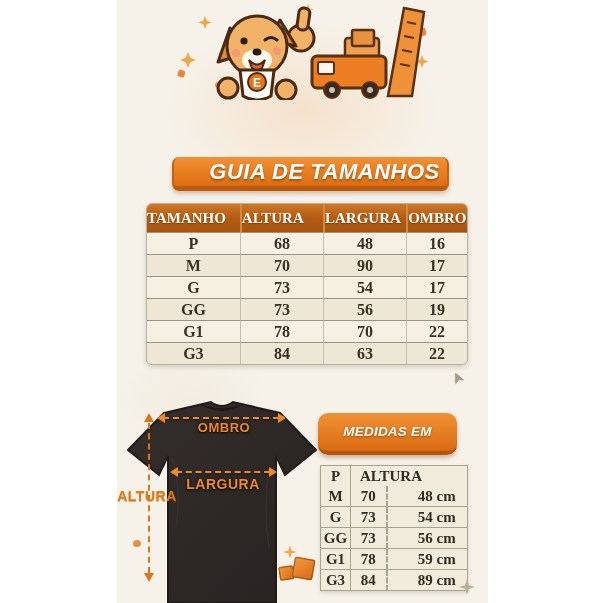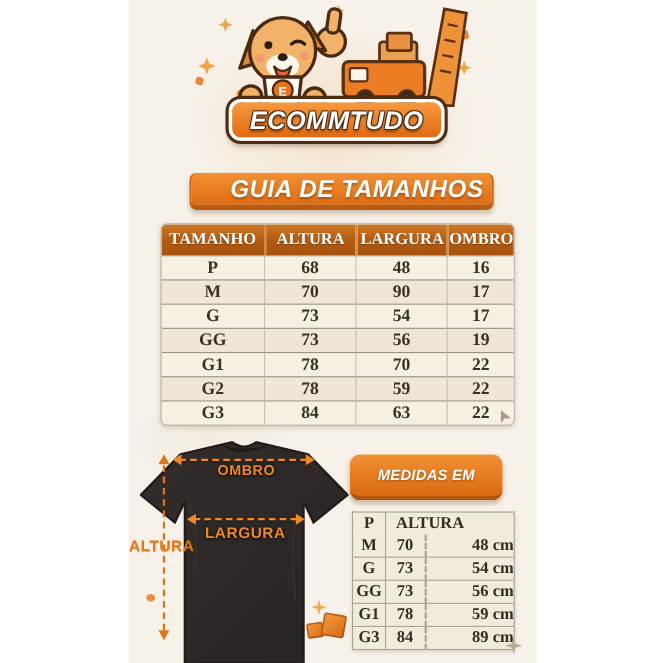--- a/index.html
+++ b/index.html
@@ -30,21 +30,21 @@
       display:flex;align-items:center;justify-content:center;}
   .banner span{color:#fff;font-weight:bold;font-style:italic;font-size:22px;letter-spacing:.5px;
       text-shadow:0 2px 2px rgba(120,55,5,.55);margin-left:28px;}
   
   .size-table{position:absolute;left:146px;top:203px;width:322px;
       border-collapse:separate;border-spacing:0;table-layout:fixed;
       background:#f3edde;border:1px solid #b7b1a1;border-radius:6px;overflow:hidden;
       box-shadow:0 2px 5px rgba(90,70,40,.22);
       font-family:"Liberation Serif",serif;}
   .size-table th{background:linear-gradient(#cf7724 0%,#b05a12 55%,#a85410 100%);
-      color:#fff;font-size:15px;font-weight:bold;height:28px;padding:0;text-align:center;
+      color:#fff;font-size:15px;font-weight:bold;height:28px;padding:0;text-align:left;
       text-shadow:0 1px 1px rgba(70,30,0,.5);}
   .size-table th + th{border-left:2px solid #d38b42;}
   .size-table td{height:21px;font-size:16px;font-weight:bold;color:#3a3124;text-align:center;
       border-top:1.4px solid #989284;padding:0;}
   .size-table td + td{border-left:1px solid #c4beae;}
   .size-table tbody tr:nth-child(odd){background:#f6f0e3;}
   .size-table tbody tr:nth-child(even){background:#eee7d6;}
   .cursor-glyph{position:absolute;left:448px;top:369px;width:16px;height:16px;color:#a89d8a;
       font-size:15px;transform:rotate(-115deg);text-shadow:0 0 1px #8a8070;}
   
@@ -72,21 +72,21 @@
   .measures-badge span{color:#fff;font-weight:bold;font-style:italic;font-size:13.5px;letter-spacing:.2px;
       text-shadow:0 1px 2px rgba(110,50,5,.6);}
   .mini-table{position:absolute;left:320px;top:465px;width:147px;
       border-collapse:collapse;table-layout:fixed;background:#f1ebdc;
       border:1.5px solid #a9a28f;font-family:"Liberation Serif",serif;
       box-shadow:0 2px 4px rgba(90,70,40,.18);}
   .mini-table td{height:20px;font-size:15px;font-weight:bold;color:#342c21;text-align:center;
       border-top:1.4px solid #a9a28f;padding:0;}
   .mini-table tr:first-child td{border-top:none;}
   .mini-table td:nth-child(2){border-left:1.4px solid #a9a28f;}
-  .mini-table td:nth-child(3){border-left:2px dashed #aaa393;text-align:right;padding-left:19px;}
+  .mini-table td:nth-child(3){border-left:2px dashed #aaa393;text-align:center;padding-left:19px;}
   .mini-table td.span-label{border-left:1.4px solid #a9a28f;text-align:left;padding-left:9px;}
   
   .sparkle{position:absolute;
       clip-path:polygon(50% 0,61% 39%,100% 50%,61% 61%,50% 100%,39% 61%,0 50%,39% 39%);}
   .cube{position:absolute;border-radius:2.5px;
       background:linear-gradient(135deg,#f59a42,#d66a12);box-shadow:inset 0 0 0 1.5px rgba(120,55,8,.5);}
   .dot{position:absolute;border-radius:50%;background:#e89040;}
 </style>
 </head>
 <body>
@@ -135,23 +135,20 @@
       <circle cx="76" cy="53" r="4" fill="#f0927a" opacity=".75"></circle>
       <circle cx="117" cy="51" r="4" fill="#f0927a" opacity=".75"></circle>
       <path d="M80 70 h34 l-3 26 q-14 8 -28 0 z" fill="#fdfbf6" stroke="#4a2a12" stroke-width="3" stroke-linejoin="round"></path>
       <circle cx="97" cy="82" r="9" fill="#e8741a" stroke="#4a2a12" stroke-width="2"></circle>
       <text x="97" y="87" text-anchor="middle" font-size="12" font-weight="bold" fill="#ffffff" font-family="Liberation Sans, sans-serif">E</text>
       <circle cx="68" cy="88" r="10" fill="#f2b368" stroke="#4a2a12" stroke-width="3"></circle>
       <circle cx="126" cy="90" r="10" fill="#f2b368" stroke="#4a2a12" stroke-width="3"></circle>
     </g>
   </svg>
 
-  <div class="badge-main">
-    <span>ECOMMTUDO</span>
-  </div>
 
   <div class="banner">
     <span>GUIA DE TAMANHOS</span>
   </div>
 
   <table class="size-table">
     <colgroup>
         <col style="width:29%">
         <col style="width:26%">
         <col style="width:26%">
@@ -190,26 +187,20 @@
           <td>56</td>
           <td>19</td>
         </tr>
         <tr>
           <td>G1</td>
           <td>78</td>
           <td>70</td>
           <td>22</td>
         </tr>
         <tr>
-          <td>G2</td>
-          <td>78</td>
-          <td>59</td>
-          <td>22</td>
-        </tr>
-        <tr>
           <td>G3</td>
           <td>84</td>
           <td>63</td>
           <td>22</td>
         </tr>
       </tbody>
   </table>
   <div class="cursor-glyph">➤</div>
 
   <svg class="tee" viewBox="0 0 190 205">

